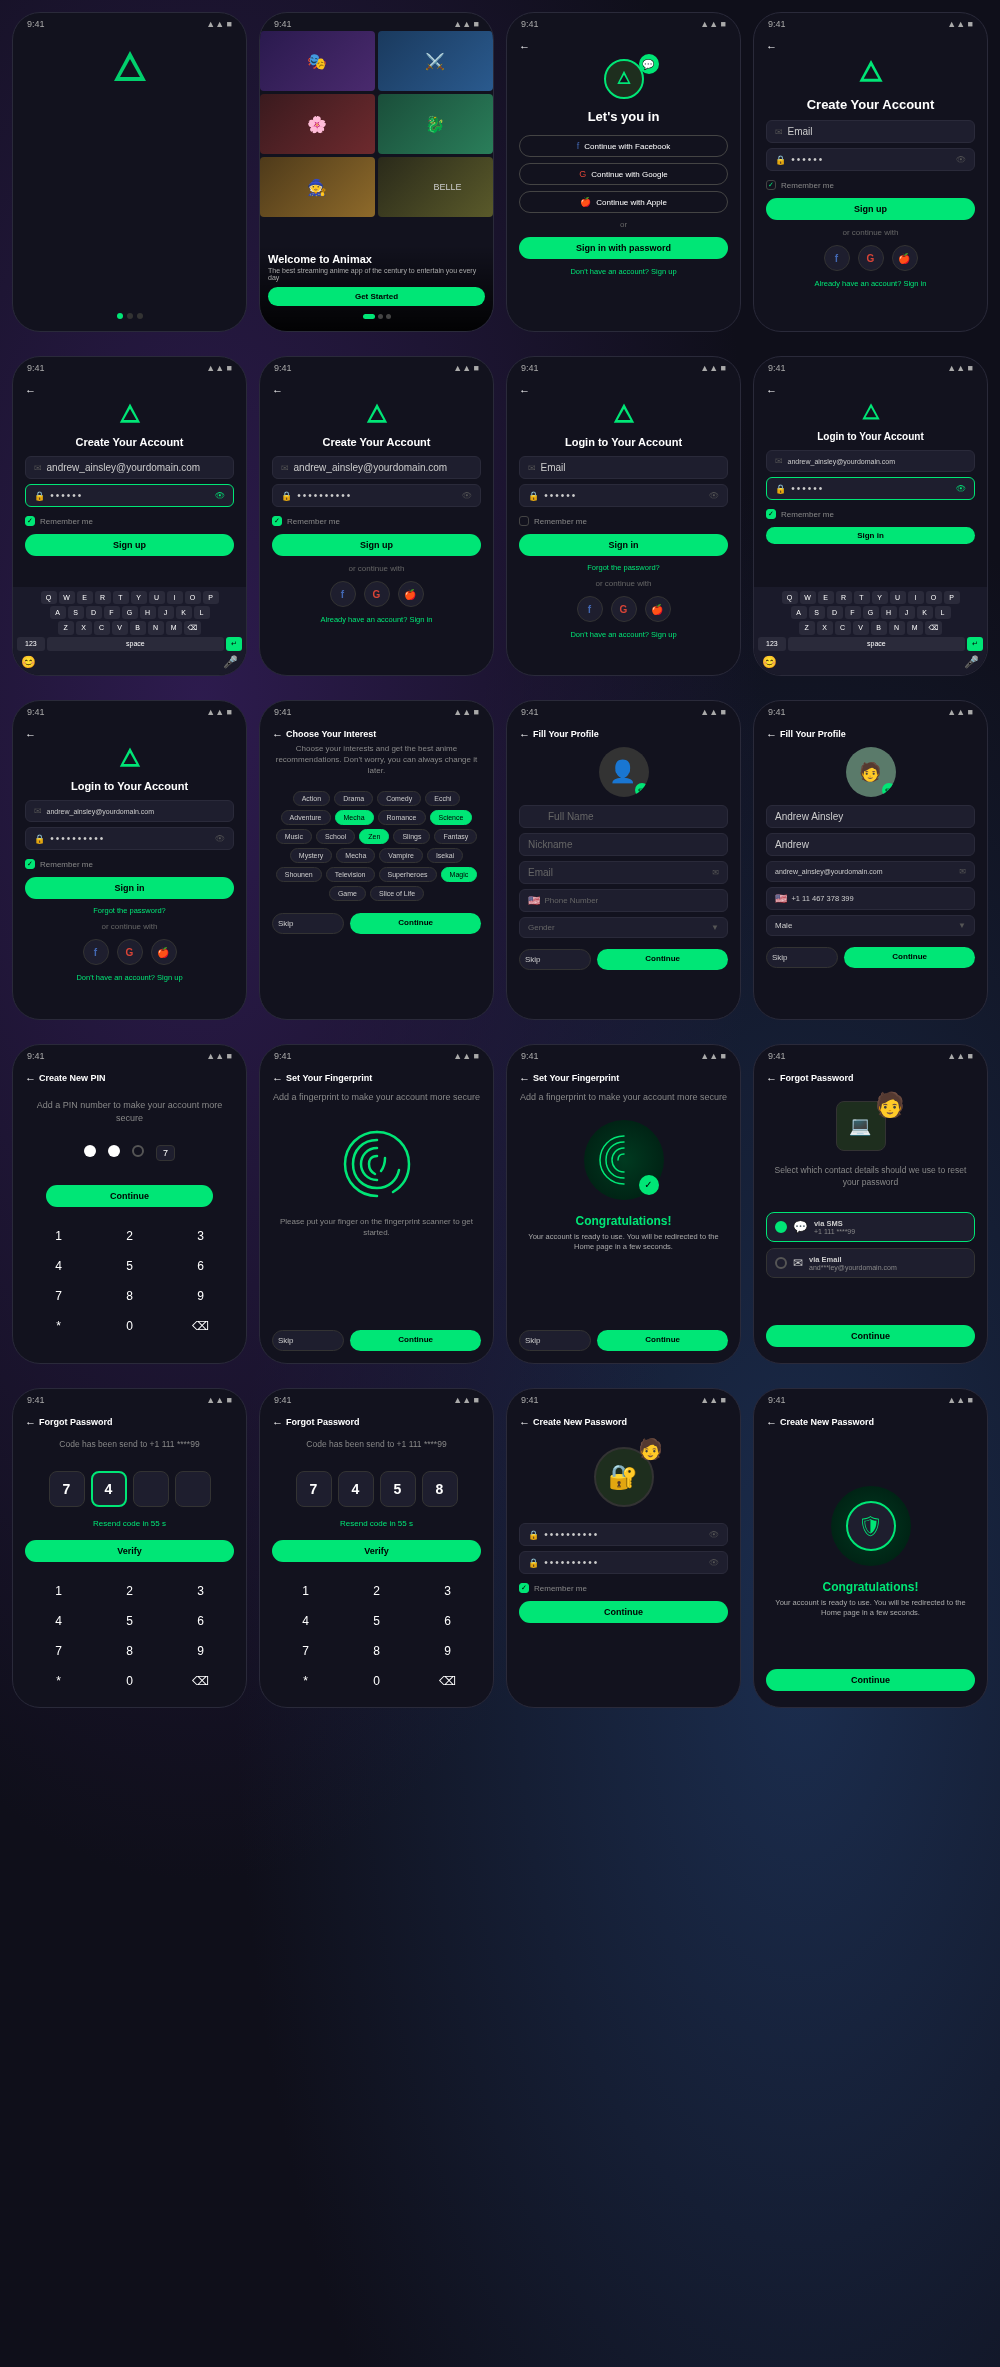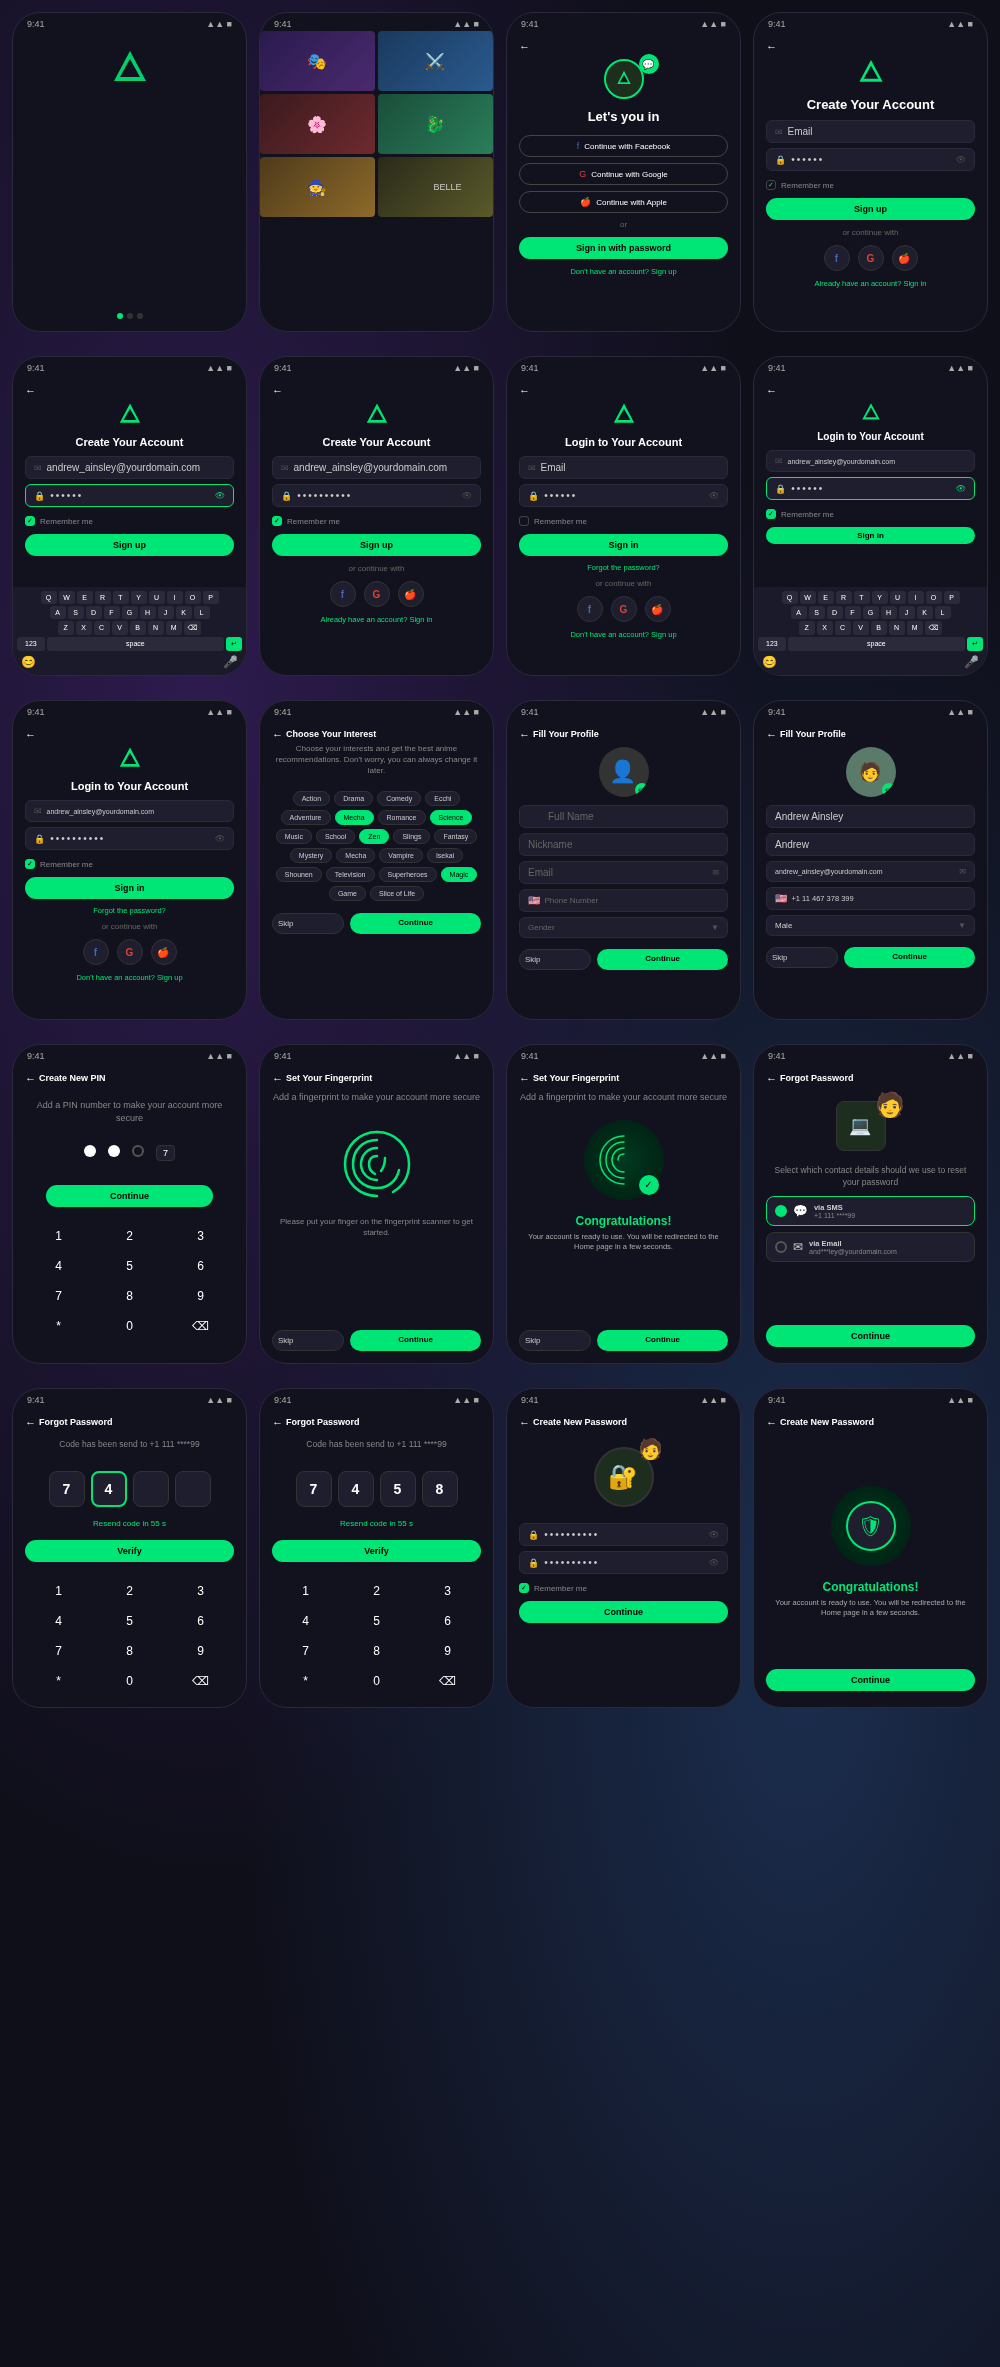--- a/index.html
+++ b/index.html
@@ -596,20 +596,30 @@
           <div style="width:100%;height:100%;display:flex;align-items:center;justify-content:center;font-size:16px;">🌸</div>
         </div>
         <div class="anime-cell" style="background: linear-gradient(135deg, #1a4e3a, #2a7e5a);">
           <div style="width:100%;height:100%;display:flex;align-items:center;justify-content:center;font-size:16px;">🐉</div>
         </div>
         <div class="anime-cell" style="background: linear-gradient(135deg, #4e3a1a, #8e6a2a);">
           <div style="width:100%;height:100%;display:flex;align-items:center;justify-content:center;font-size:16px;">🧙</div>
         </div>
         <div class="anime-cell" style="background: linear-gradient(135deg, #2a2a1a, #5a5a2a); padding-left: 24px;">
           <div style="width:100%;height:100%;display:flex;align-items:center;justify-content:center;font-size:9px;color:#ccc;">BELLE</div>
+        </div>
+      </div>
+      <div class="anime-overlay">
+        <div class="anime-welcome">Welcome to Animax</div>
+        <div class="anime-sub">The best streaming anime app of the century to entertain you every day</div>
+        <div class="btn-green" style="font-size:8px;padding:5px;">Get Started</div>
+        <div class="dot-nav">
+          <div class="dot-nav-item active"></div>
+          <div class="dot-nav-item"></div>
+          <div class="dot-nav-item"></div>
         </div>
       </div>
     </div>
   </div>
 
   <div class="phone">
     <div class="phone-status">
       <span>9:41</span>
       <span>▲▲ ■</span>
     </div>
@@ -1191,21 +1201,21 @@
     </div>
     <div class="phone-content">
       <div class="back-arrow">← <span style="font-size:9px;font-weight:700;color:#fff;">Forgot Password</span></div>
 
       <div style="width:70px;height:70px;margin:4px auto;position:relative;">
         <div style="width:50px;height:50px;background:#1e2e1e;border-radius:8px;border:1px solid #333;position:absolute;left:0;top:10px;display:flex;align-items:center;justify-content:center;">
           <span style="font-size:18px;">💻</span>
         </div>
         <div style="position:absolute;right:0;top:0;font-size:24px;">🧑</div>
       </div>
-      <div class="screen-subtitle" style="font-size:8.5px;margin-bottom:4px;">Select which contact details should we use to reset your password</div>
+      <div class="screen-subtitle" style="font-size:8.5px;margin-bottom:20px;">Select which contact details should we use to reset your password</div>
       <div class="radio-option selected">
         <div class="radio-circle selected"></div>
         <div style="font-size:12px;">💬</div>
         <div>
           <div style="font-size:7.5px;color:#ccc;font-weight:600;">via SMS</div>
           <div style="font-size:7px;color:#888;">+1 111 ****99</div>
         </div>
       </div>
       <div class="radio-option">
         <div class="radio-circle"></div>

